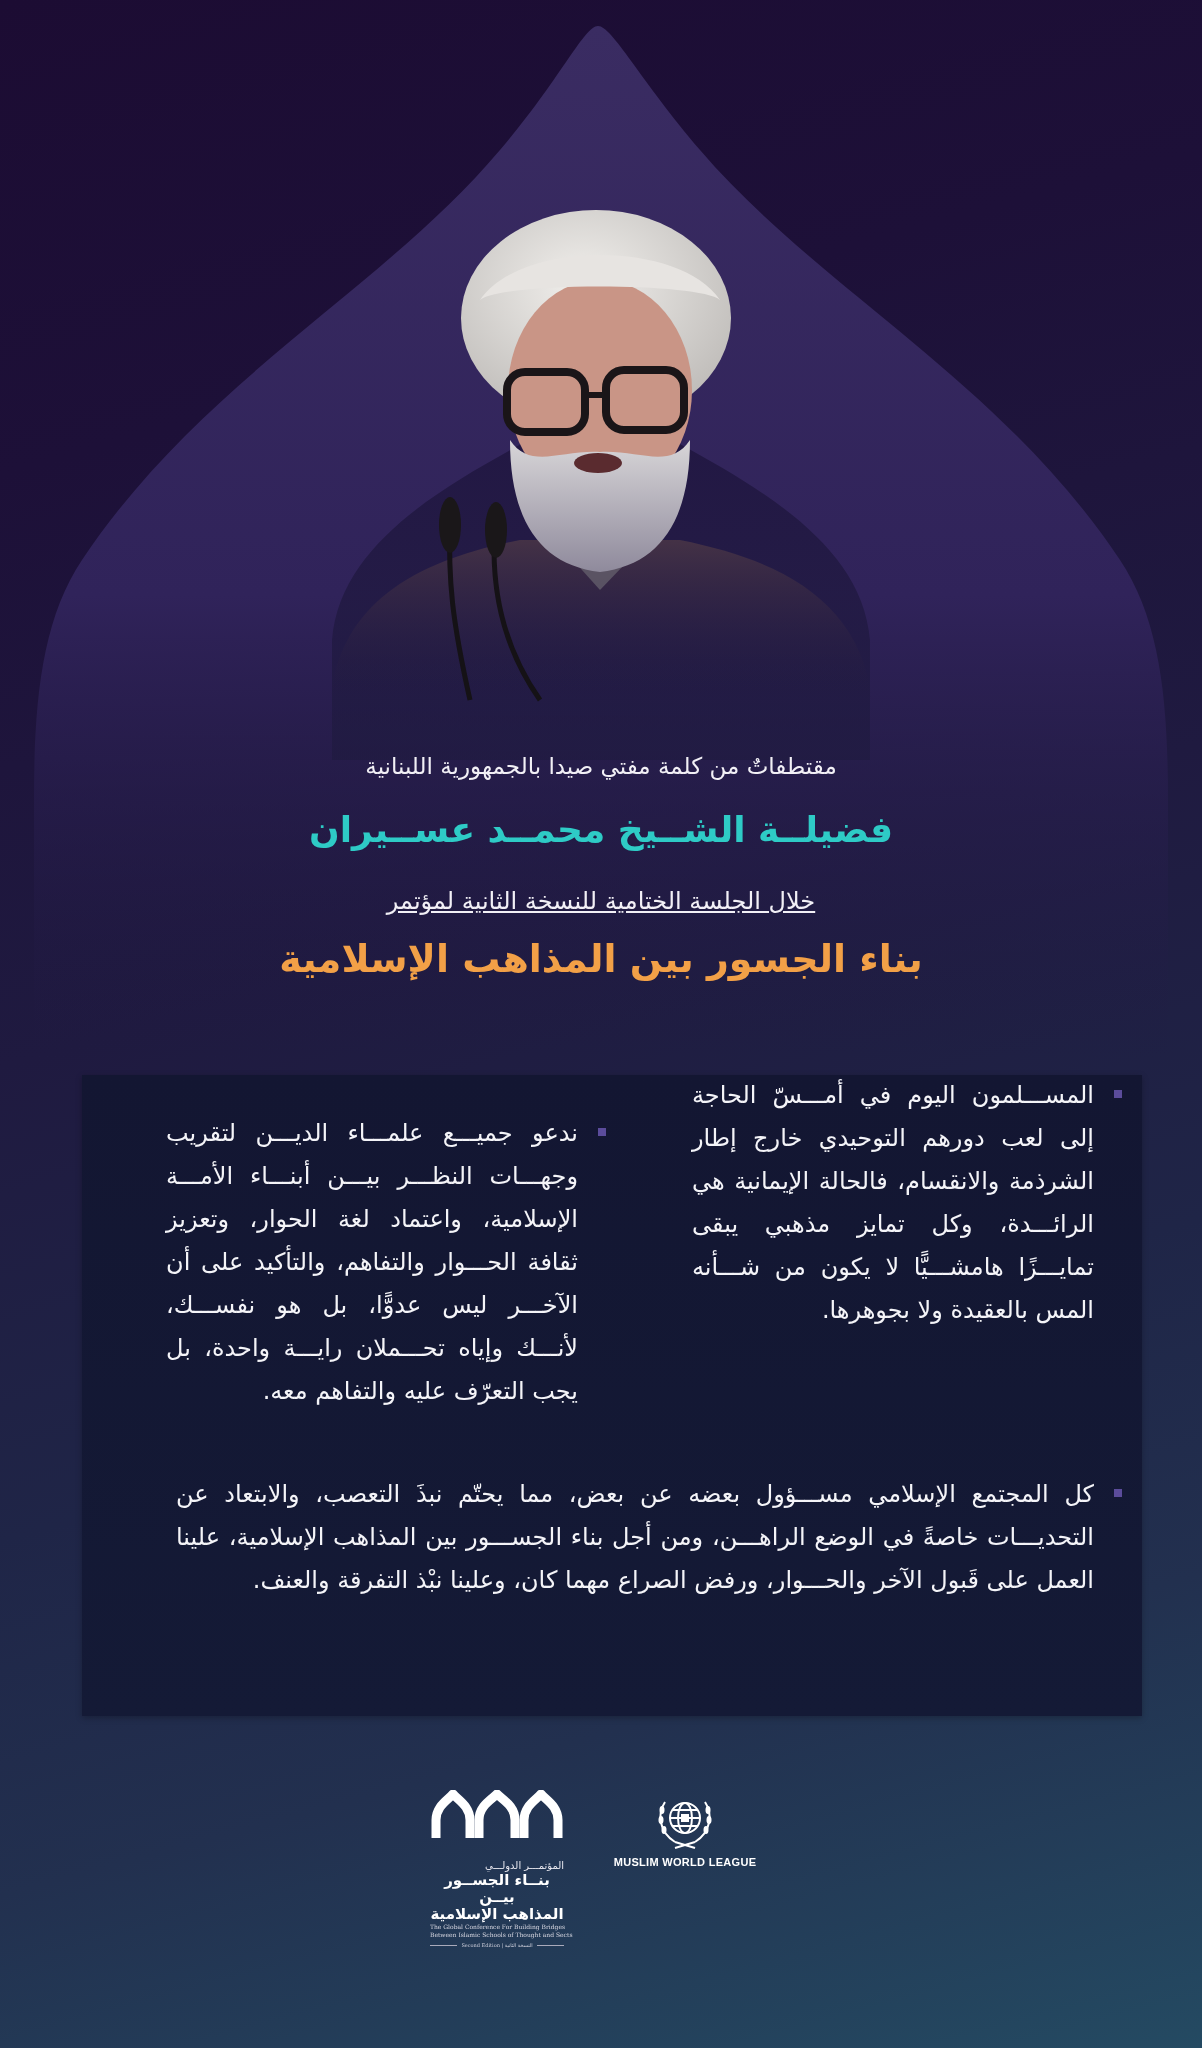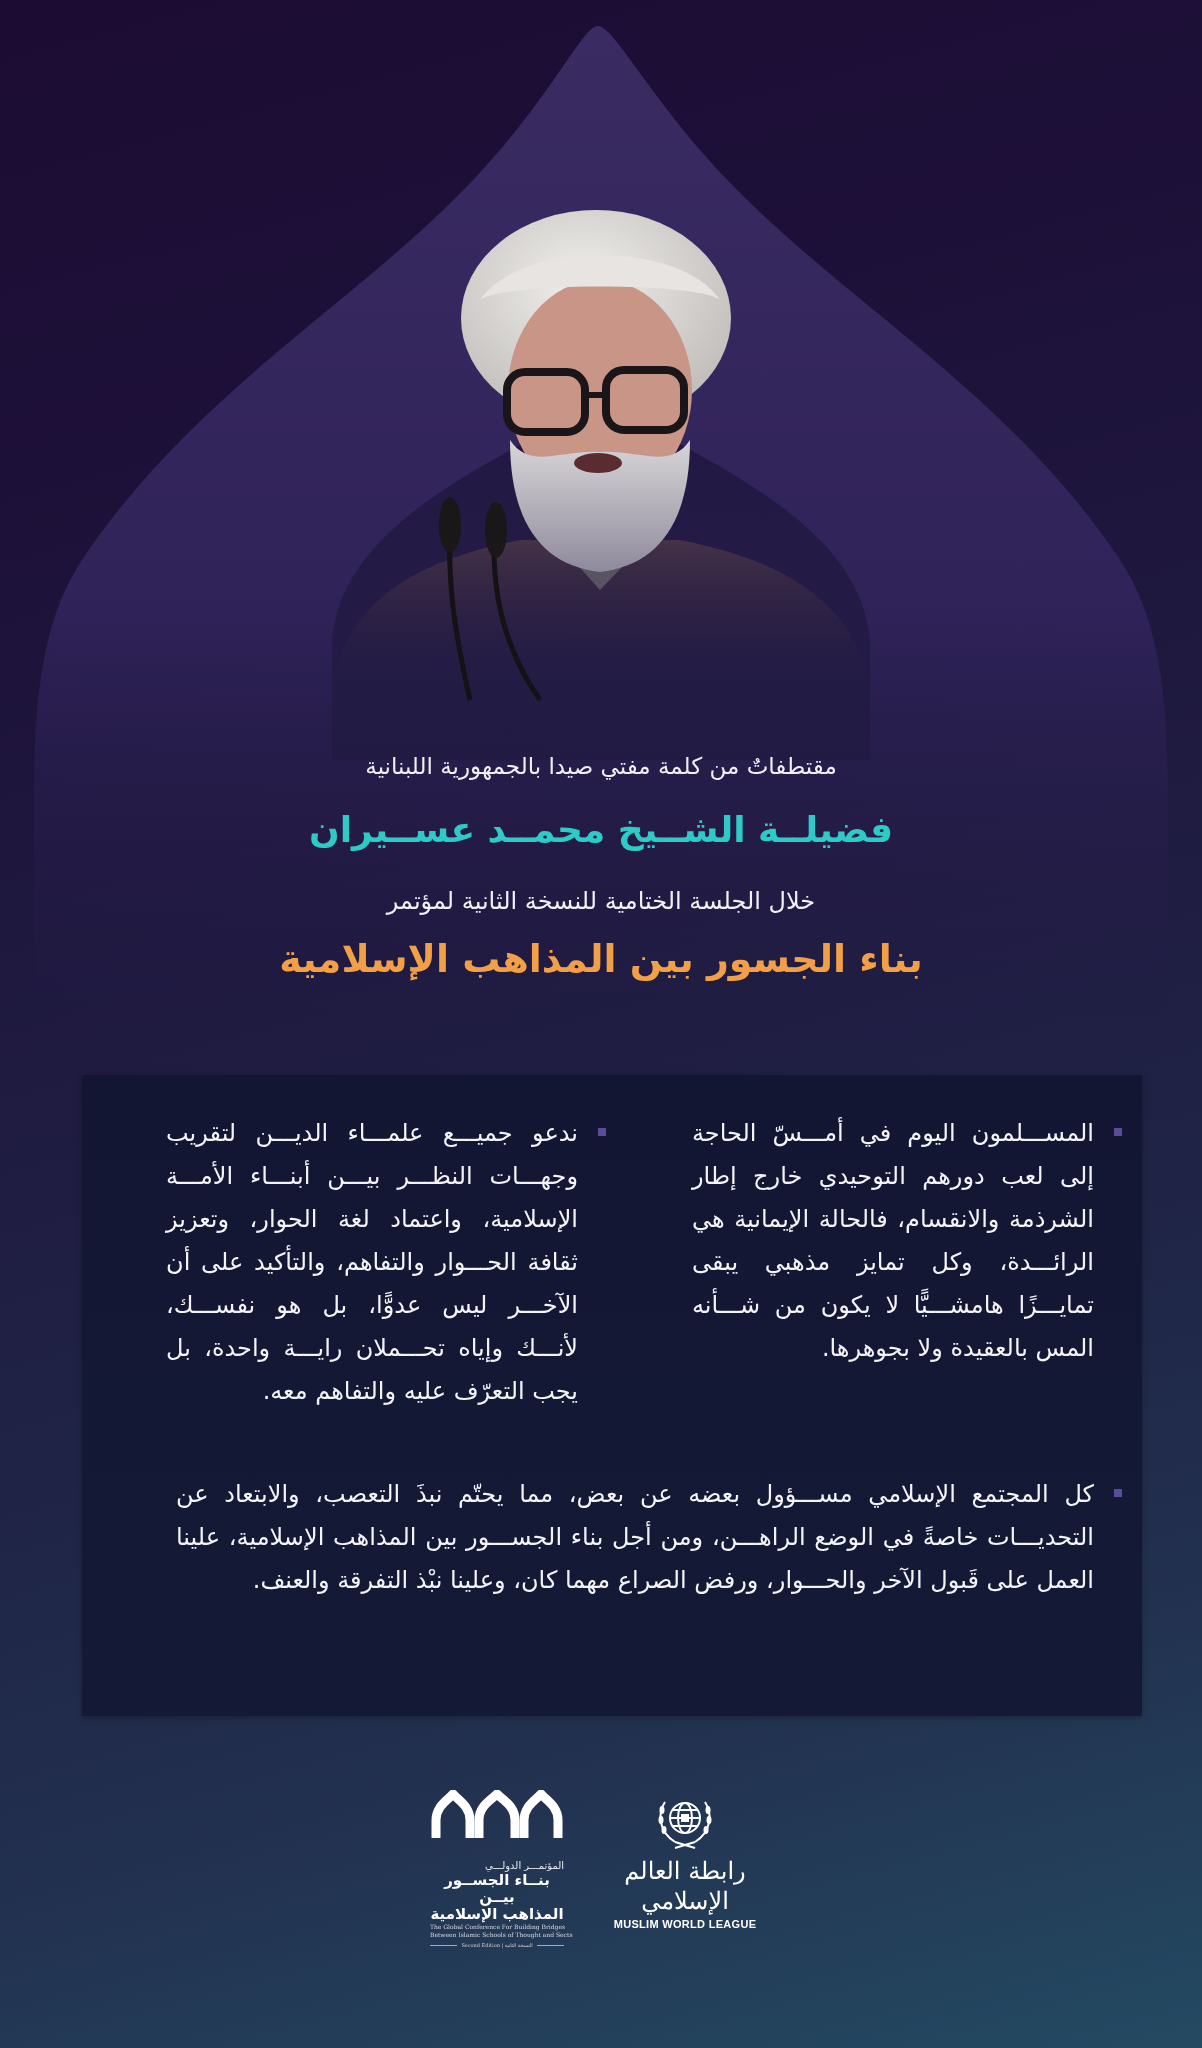--- a/index.html
+++ b/index.html
@@ -36,20 +36,21 @@
       font-weight: bold;
       color: #2ecbc6;
       margin: 10px 0 20px 0;
       line-height: 56px;
     }
     .session-line {
       font-size: 24px;
       color: #f2f0f6;
       margin: 0;
       line-height: 46px;
+      text-decoration: underline;
     }
     .conference-name {
       font-size: 38px;
       font-weight: bold;
       color: #f2a047;
       margin: 6px 0 0 0;
       line-height: 58px;
     }
     .card {
       position: absolute;
@@ -67,21 +68,21 @@
       line-height: 43px;
       color: #f4f4f8;
     }
     .bullet .marker {
       position: absolute;
       right: -28px;
       top: 16px;
       width: 8px; height: 8px;
       background: #5b4c9b;
     }
-    .b1 { right: 108px; width: 402px; top: 1112px; }
+    .b1 { right: 108px; width: 402px; top: 1074px; }
     .b2 { right: 624px; width: 412px; top: 1112px; }
     .b3 { right: 108px; width: 918px; top: 1473px; }
     .logos {
       position: absolute;
       top: 1790px;
       left: 0; right: 0;
       height: 140px;
     }
     .logo-bridges {
       position: absolute;
@@ -223,16 +224,15 @@
       <g fill="#ffffff">
         <ellipse cx="9" cy="20" rx="2.5" ry="4"></ellipse>
         <ellipse cx="8" cy="30" rx="2.5" ry="4"></ellipse>
         <ellipse cx="11" cy="40" rx="2.5" ry="4"></ellipse>
         <ellipse cx="55" cy="20" rx="2.5" ry="4"></ellipse>
         <ellipse cx="56" cy="30" rx="2.5" ry="4"></ellipse>
         <ellipse cx="53" cy="40" rx="2.5" ry="4"></ellipse>
         <rect x="28" y="24" width="8" height="8"></rect>
       </g>
     </svg>
-    <div class="mwl-ar">رابطة العالم الإسلامي</div>
     <div class="mwl-en">MUSLIM WORLD LEAGUE</div>
   </div>
 </div>
 
 </body></html>

